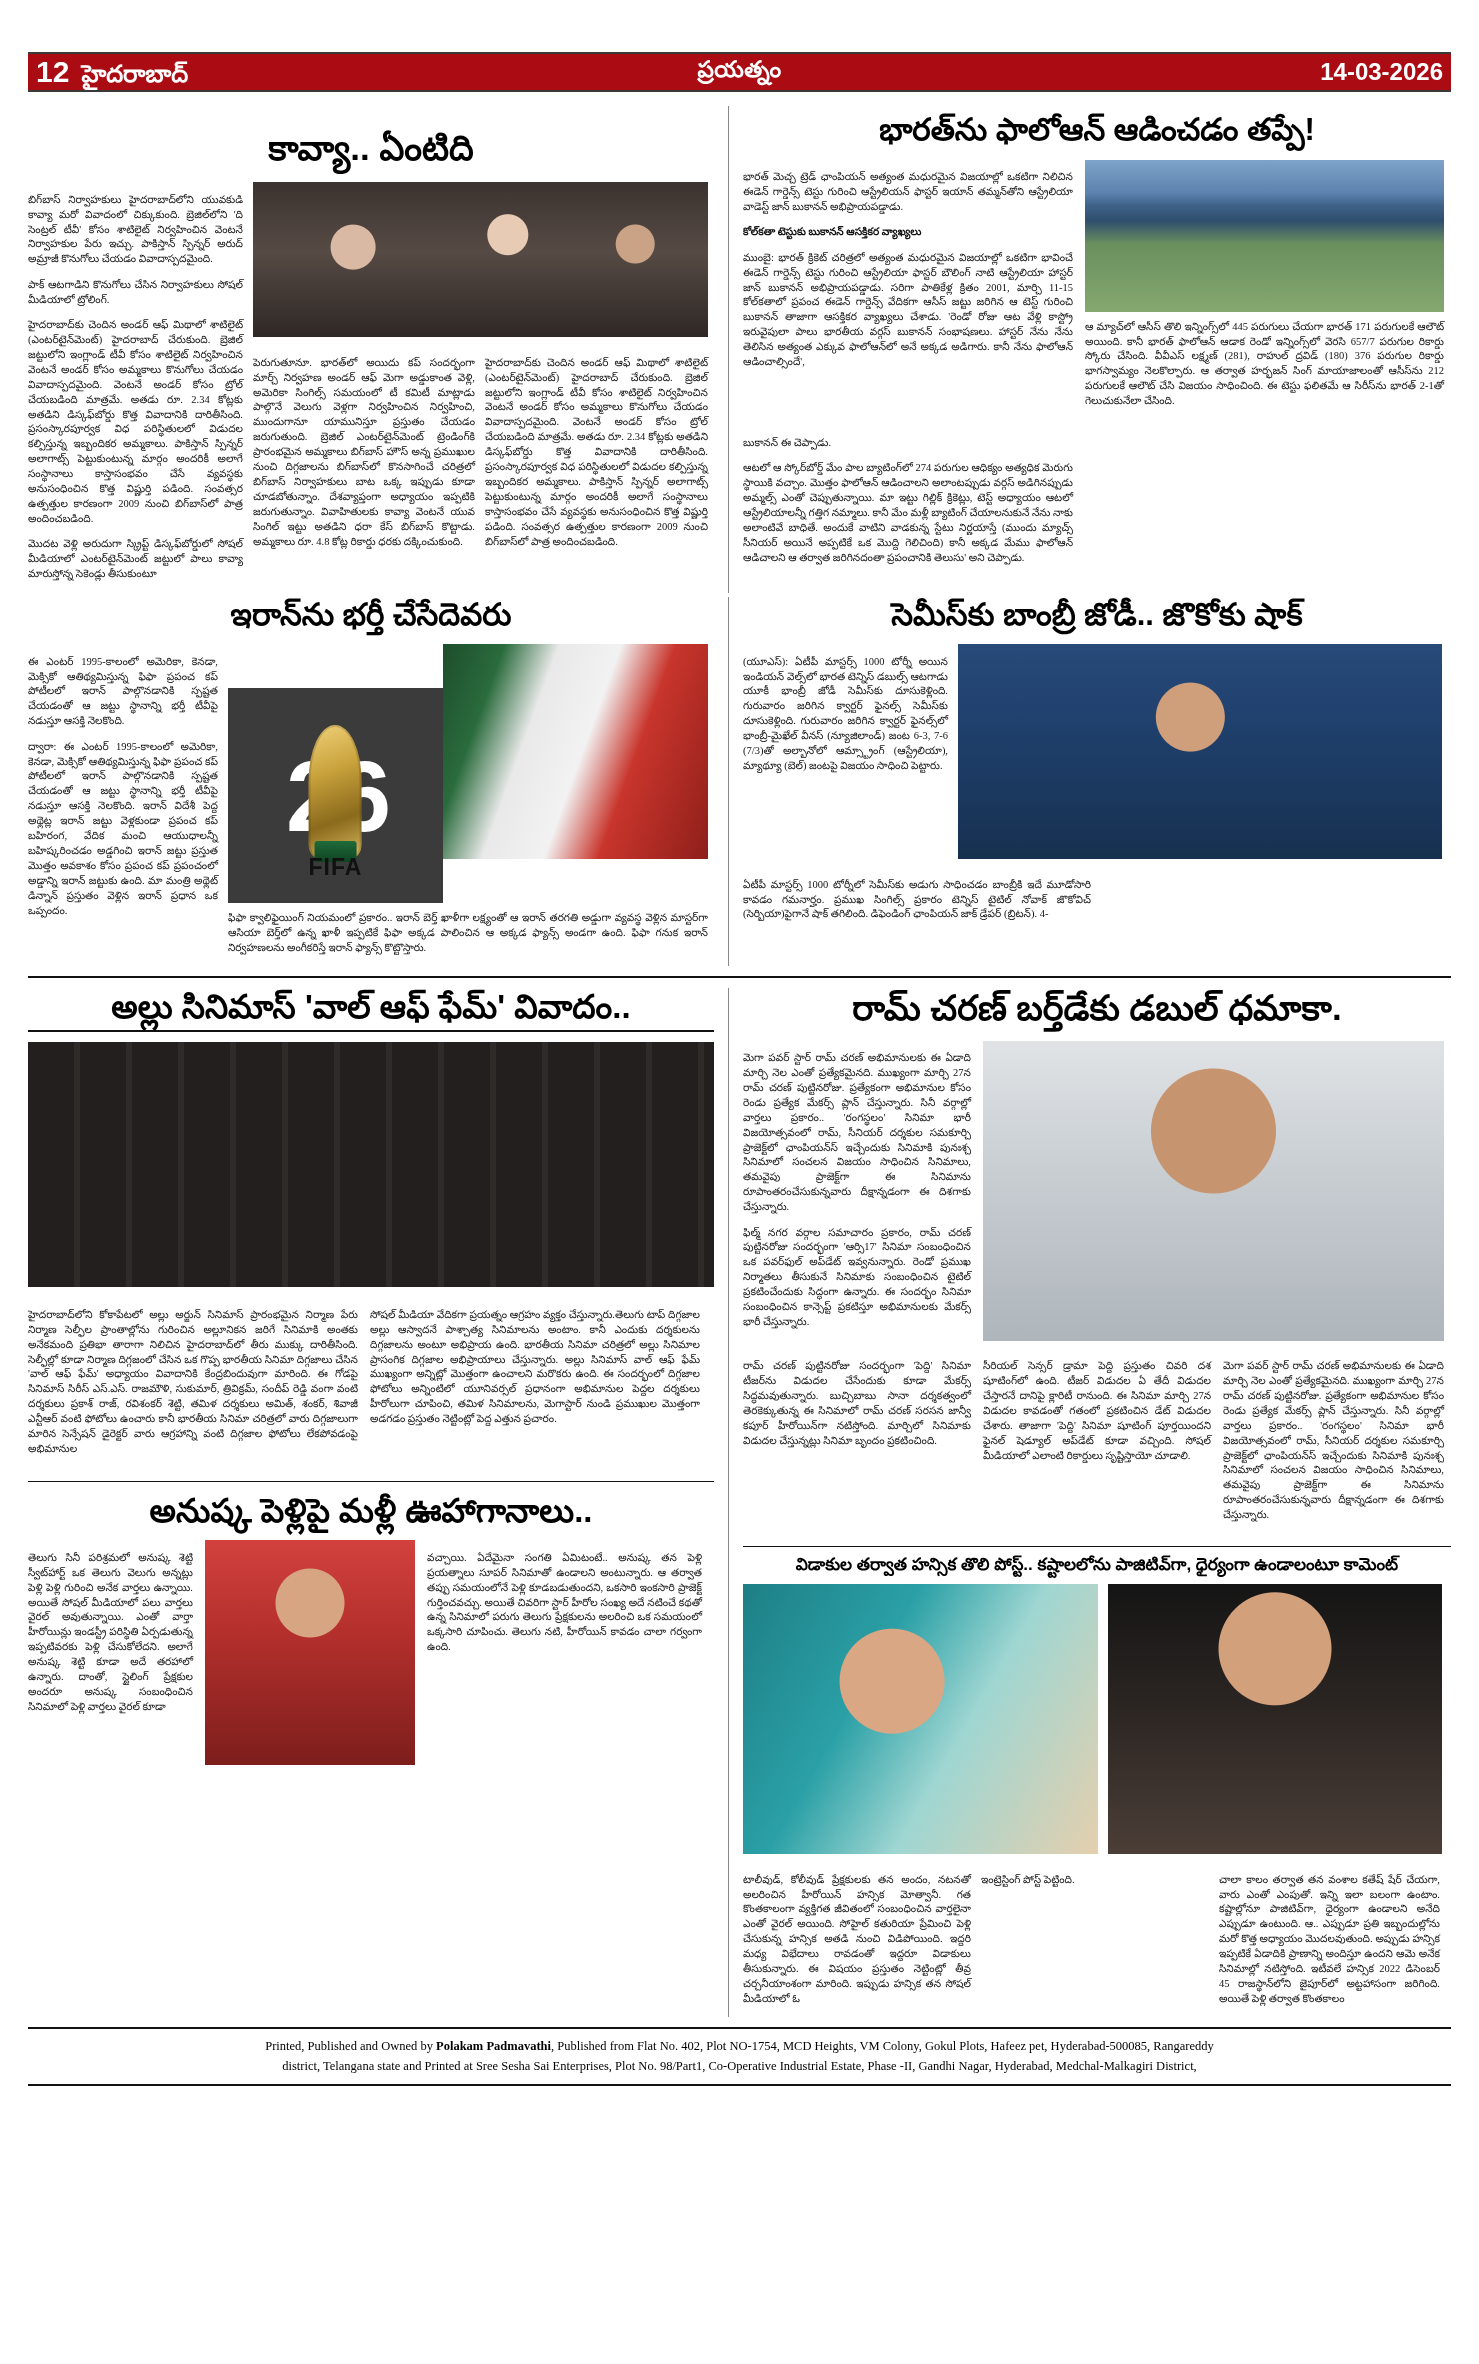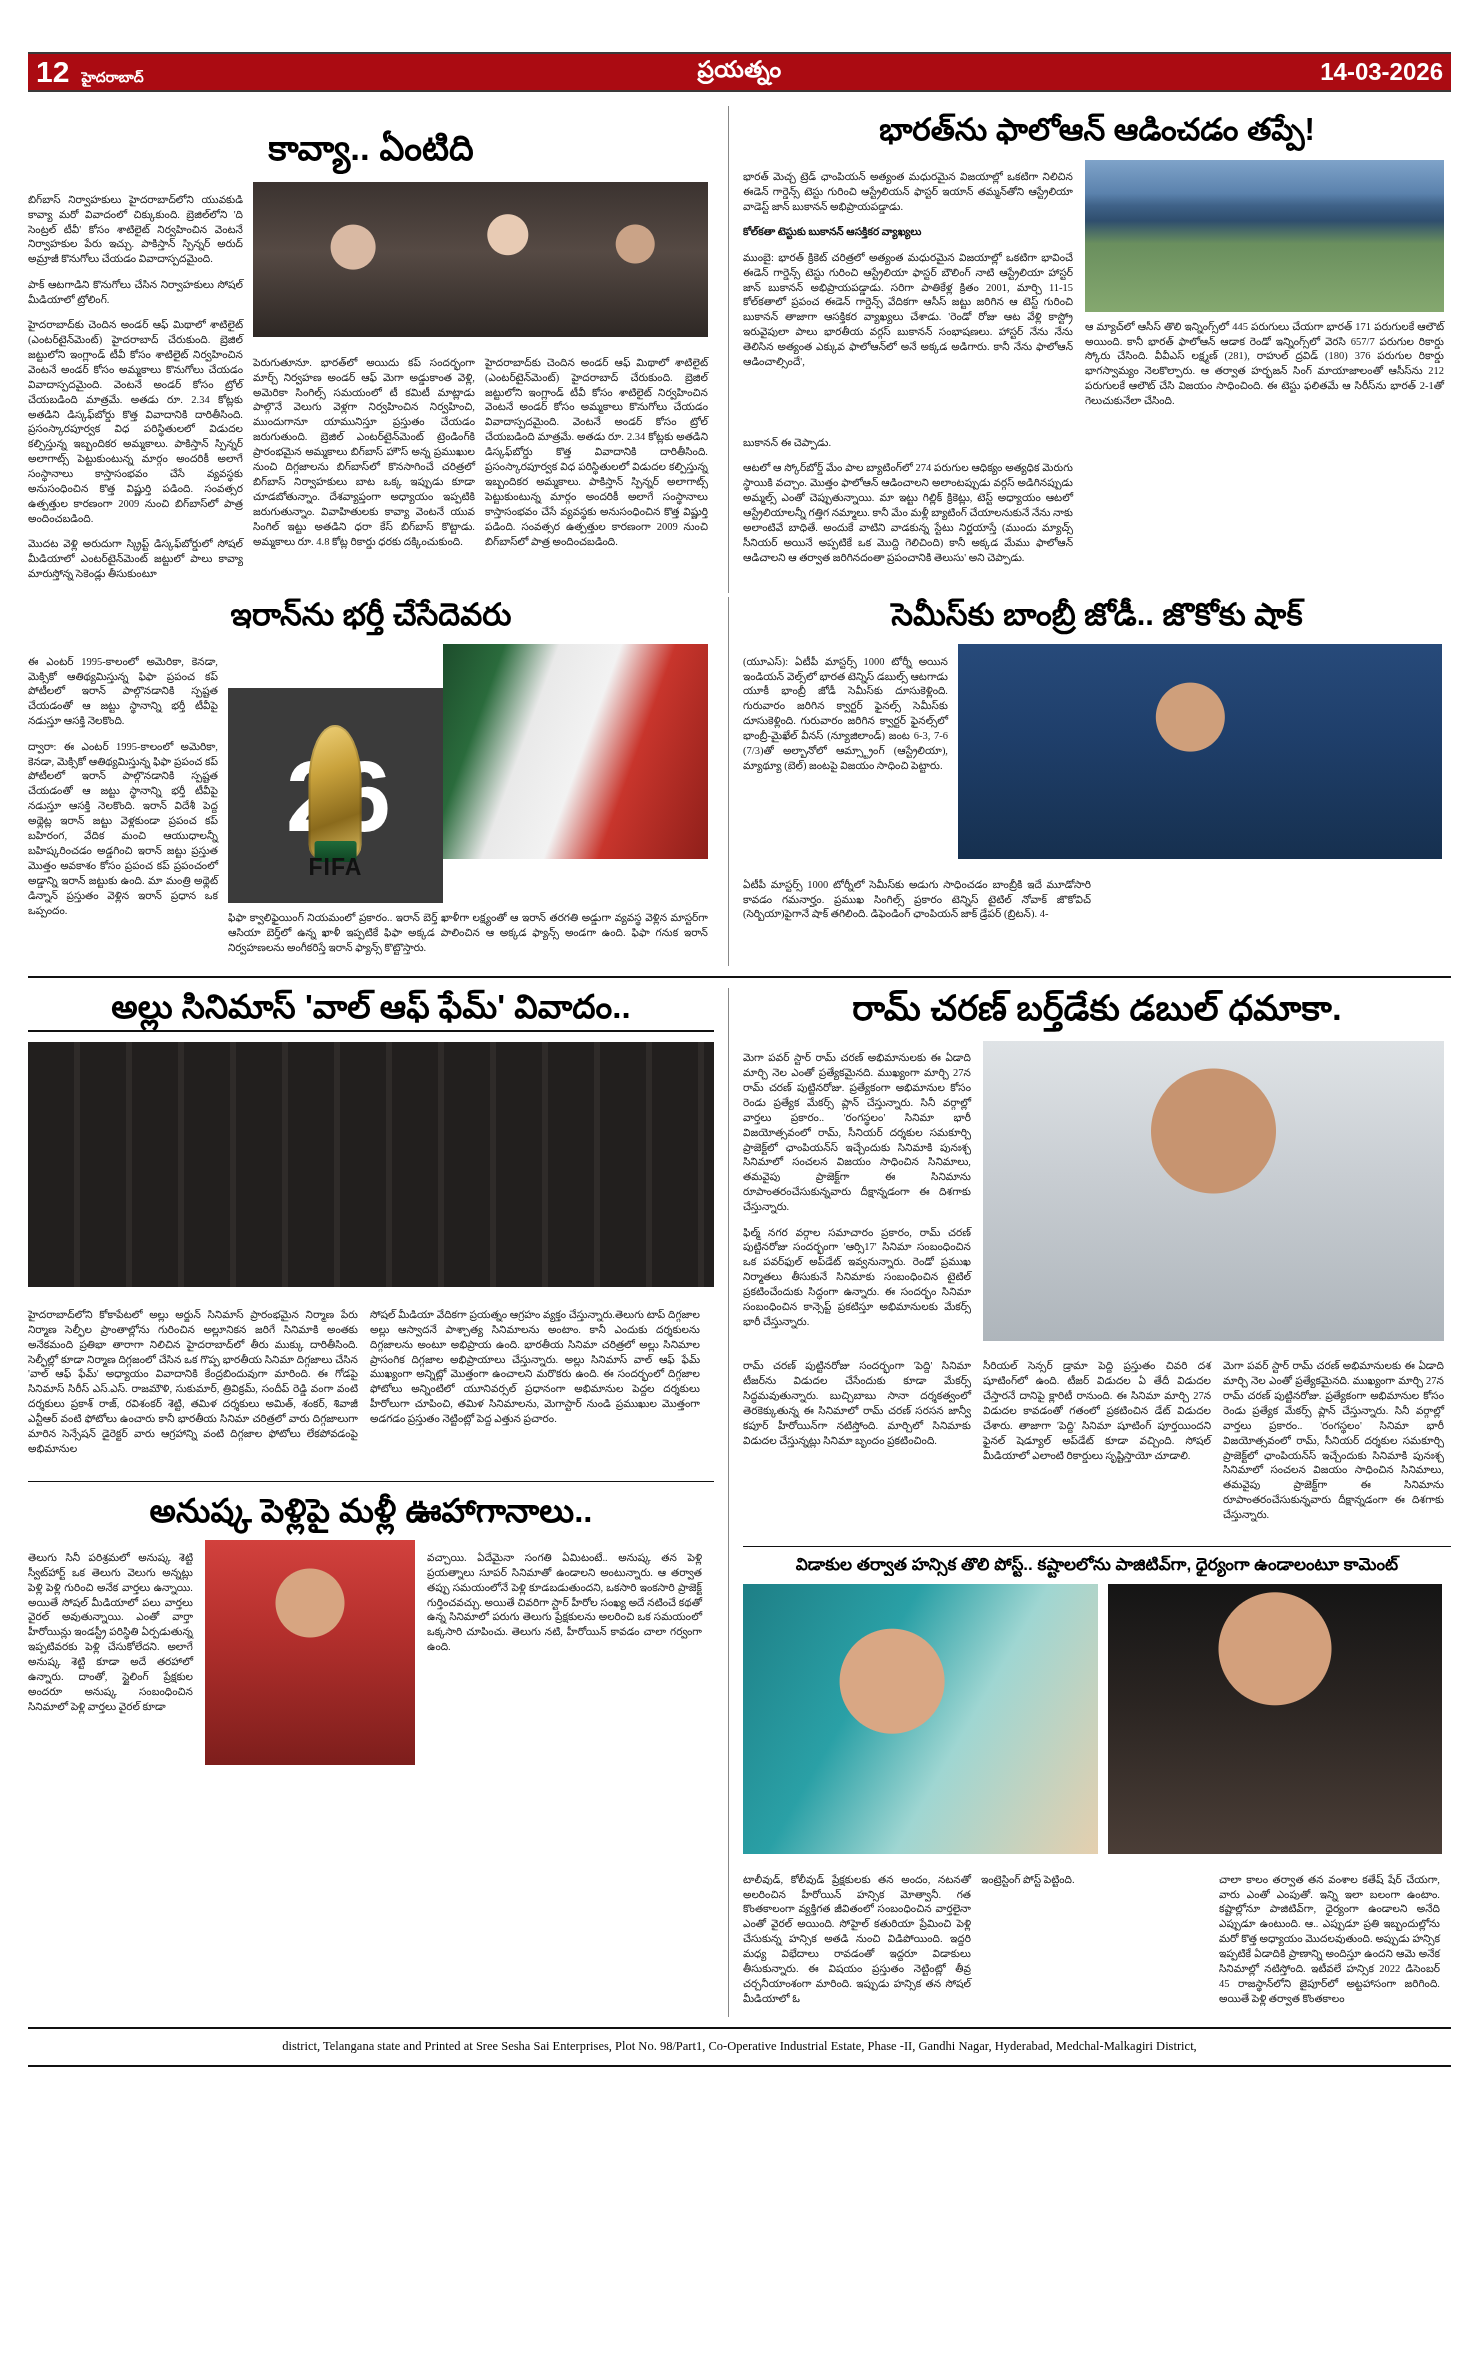--- a/index.html
+++ b/index.html
@@ -33,21 +33,21 @@
     box-sizing:border-box;
     color:#fff;
   }
   .mast-left{display:flex;align-items:baseline;gap:12px;}
   .mast-pageno{
     font-family:"Liberation Sans","DejaVu Sans",sans-serif;
     font-weight:bold;font-size:30px;line-height:1;
   }
   .mast-city{
     font-family:"Liberation Sans","DejaVu Sans",sans-serif;
-    font-weight:bold;font-size:14px;line-height:1;
+    font-weight:bold;font-size:24px;line-height:1;
   }
   .mast-title{
     font-family:"Liberation Sans","DejaVu Sans",sans-serif;
     font-weight:bold;font-size:23px;letter-spacing:.5px;
     position:absolute;left:0;right:0;text-align:center;
     pointer-events:none;
   }
   .mast-date{
     font-family:"Liberation Sans","DejaVu Sans",sans-serif;
     font-weight:bold;font-size:24px;line-height:1;
@@ -402,16 +402,19 @@
           <p class="body-txt">ఇంట్రెస్టింగ్ పోస్ట్ పెట్టింది.</p>
         </div>
         <div style="width:221px;">
           <p class="body-txt">చాలా కాలం తర్వాత తన వంశాల కతేష్ షేర్ చేయగా, వారు ఎంతో ఎంపుతో. ఇన్ని ఇలా బలంగా ఉంటాం. కష్టాల్లోనూ పాజిటివ్‌గా, ధైర్యంగా ఉండాలని అనేది ఎప్పుడూ ఉంటుంది. ఆ.. ఎప్పుడూ ప్రతి ఇబ్బందుల్లోను మరో కొత్త అధ్యాయం మొదలవుతుంది. అప్పుడు హన్సిక ఇప్పటికే ఏడాదికి ప్రాణాన్ని అందిస్తూ ఉందని ఆమె అనేక సినిమాల్లో నటిస్తోంది. ఇటీవలే హన్సిక 2022 డిసెంబర్ 45 రాజస్థాన్‌లోని జైపూర్‌లో అట్టహాసంగా జరిగింది. అయితే పెళ్లి తర్వాత కొంతకాలం</p>
         </div>
       </div>
     </div>
   </div>
 
   <div class="footer">
+    <div>
+      <span>Printed, Published and Owned by </span><b>Polakam Padmavathi</b><span>, Published from Flat No. 402, Plot NO-1754, MCD Heights, VM Colony, Gokul Plots, Hafeez pet, Hyderabad-500085, Rangareddy</span>
+    </div>
     <div>district, Telangana state and Printed at Sree Sesha Sai Enterprises, Plot No. 98/Part1, Co-Operative Industrial Estate, Phase -II, Gandhi Nagar, Hyderabad, Medchal-Malkagiri District,</div>
   </div>
 
 </div>
 
 </body></html>

